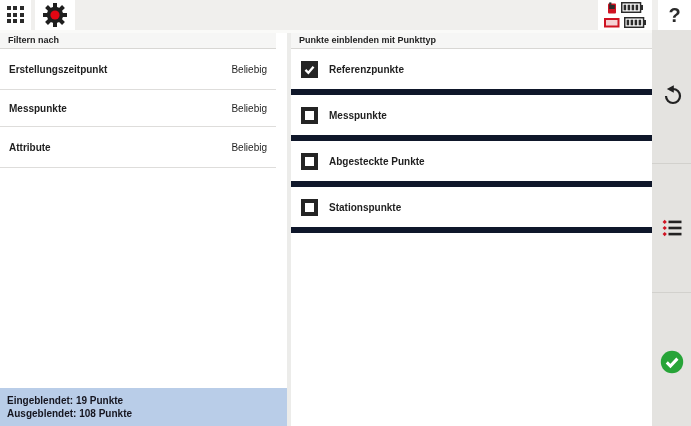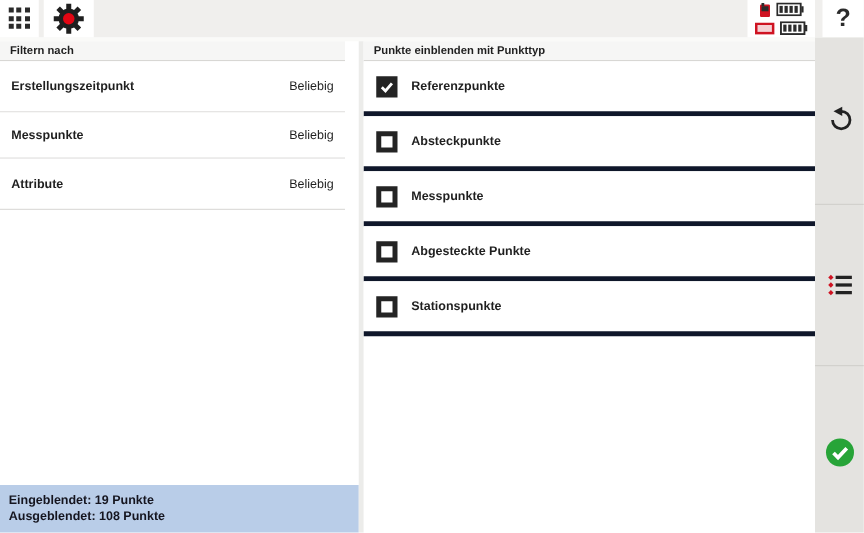--- a/index.html
+++ b/index.html
@@ -24,21 +24,21 @@
   .panel-right{position:absolute;left:291px;top:33px;width:361px;height:393px;background:#fff;}
   .panel-divider{position:absolute;left:287px;top:33px;width:4px;height:393px;background:#ececea;}
   .panel-header{height:15px;background:#f6f6f5;border-bottom:1px solid #d8d7d4;
     font-size:9px;font-weight:bold;line-height:15px;padding-left:8px;color:#1f1f1f;}
   .frow{height:40px;display:flex;align-items:center;justify-content:space-between;
     padding:0 9px;border-bottom:1px solid #dedddb;cursor:pointer;background:#fff;}
   .frow.selected{height:42px;background:#dbdad8;border-bottom:1px solid #d2d1cf;}
   .frow .lbl{font-size:10px;font-weight:bold;}
   .frow .val{font-size:10px;font-weight:normal;}
   .prow{height:40px;display:flex;align-items:center;padding-left:10px;gap:11px;
-    border-bottom:4px solid #0f172a;cursor:pointer;background:#fff;}
+    border-bottom:6px solid #0f172a;cursor:pointer;background:#fff;}
   .prow .lbl{font-size:10px;font-weight:bold;}
   .cb{width:17px;height:17px;box-sizing:border-box;background:#fff;border:4px solid #242424;
     display:flex;align-items:center;justify-content:center;flex:0 0 auto;}
   .cb.checked{border:none;background:#242424;}
   .cb svg{display:none;}
   .cb.checked svg{display:block;}
   
   .status-box{position:absolute;left:0;top:388px;width:287px;height:38px;background:#b9cde8;
     box-sizing:border-box;padding:6px 0 0 7px;font-size:10px;font-weight:bold;line-height:13px;color:#15151f;}
   .status-box .l2{margin-left:0;}
@@ -144,26 +144,20 @@
       <svg width="13" height="13" viewBox="0 0 17 17">
         <path d="M3.2 9 L7 12.8 L13.8 4.8" stroke="#ffffff" stroke-width="3" fill="none"></path>
       </svg>
     </span>
     <span class="lbl">Referenzpunkte</span>
   </div>
   <div class="prow">
     <span class="cb">
       
     </span>
-    <span class="lbl">Absteckpunkte</span>
-  </div>
-  <div class="prow">
-    <span class="cb">
-      
-    </span>
     <span class="lbl">Messpunkte</span>
   </div>
   <div class="prow">
     <span class="cb">
       
     </span>
     <span class="lbl">Abgesteckte Punkte</span>
   </div>
   <div class="prow">
     <span class="cb">

